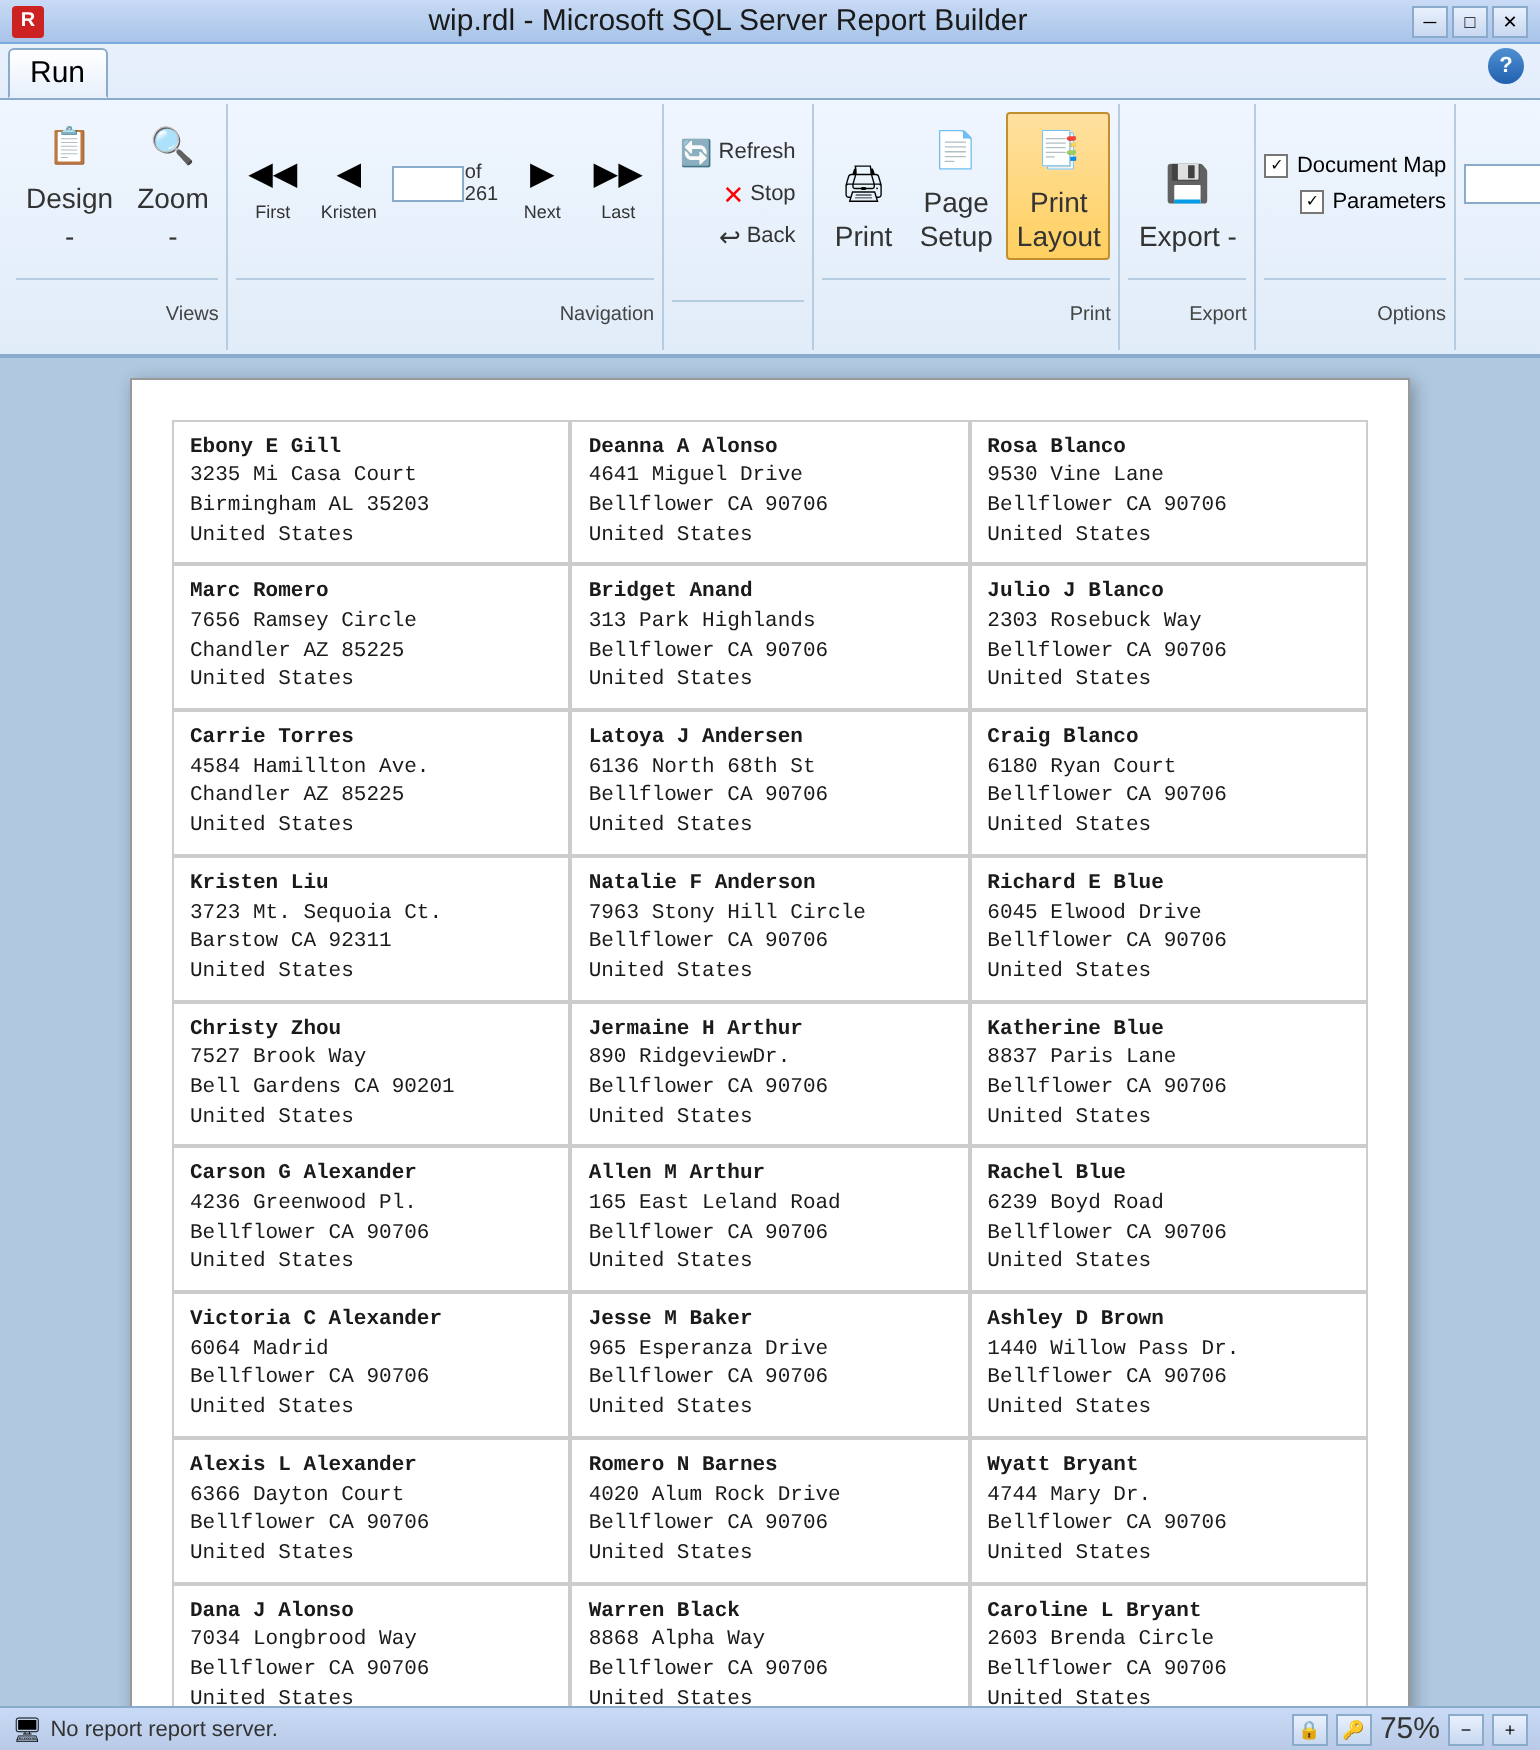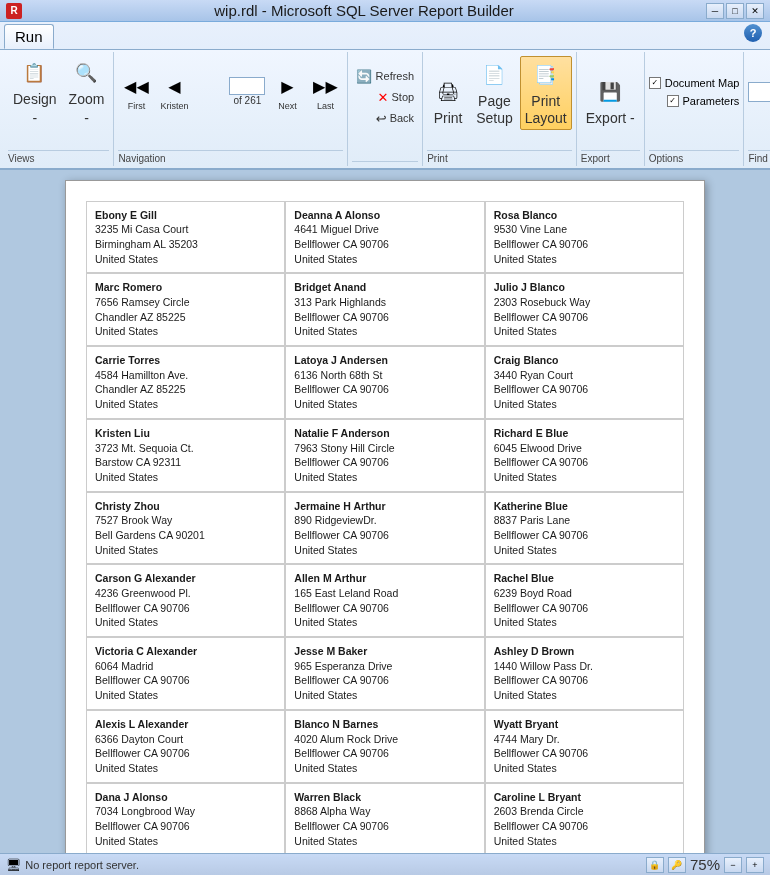--- a/index.html
+++ b/index.html
@@ -83,26 +83,26 @@
     }
     .ribbon-group:last-child { border-right: none; }
     .ribbon-group-buttons {
       display: flex;
       align-items: flex-end;
       gap: 2px;
       flex: 1;
       padding: 2px 0;
     }
     .ribbon-group-label {
-      text-align: left;
+      text-align: right;
       font-size: 10px;
       color: #444;
-      padding: 2px 0;
+      padding: 12px 0;
       border-top: 1px solid #b8cce0;
-      margin-top: 18px;
+      margin-top: 7px;
     }
     .ribbon-btn {
       display: flex;
       flex-direction: column;
       align-items: center;
       justify-content: flex-end;
       padding: 2px 4px;
       cursor: pointer;
       border: 1px solid transparent;
       border-radius: 2px;
@@ -152,23 +152,21 @@
     }
     .nav-btn-icon {
       width: 28px; height: 28px;
       display: flex; align-items: center; justify-content: center;
       font-size: 16px;
     }
     .nav-btn-label { font-size: 9px; color: #333; }
     .nav-page-input {
       display: flex;
       align-items: center;
-      flex-direction: column;
       padding: 2px;
-      margin-left: 33px;
     }
     .nav-page-input input {
       width: 36px;
       height: 18px;
       text-align: center;
       font-size: 11px;
       border: 1px solid #8aabcc;
       background: white;
       padding: 0 2px;
     }
@@ -215,20 +213,21 @@
       display: flex; align-items: center; justify-content: center;
     }
     
     .content-area {
       flex: 1;
       background: #b0c8e0;
       overflow: auto;
       display: flex;
       justify-content: center;
       padding: 10px;
+      font-family: Liberation Mono, monospace;
     }
     .report-page {
       background: white;
       width: 640px;
       min-height: 820px;
       border: 1px solid #999;
       box-shadow: 2px 2px 8px rgba(0,0,0,0.3);
       padding: 20px;
     }
     .address-grid {
@@ -456,21 +455,21 @@
 <div>United States</div>
         </div>
         <div class="address-cell">
           <div class="address-name">Latoya J Andersen</div>
 <div>6136 North 68th St</div>
 <div>Bellflower CA  90706</div>
 <div>United States</div>
         </div>
         <div class="address-cell">
           <div class="address-name">Craig  Blanco</div>
-<div>3440 Ryan Court</div>
+<div>6180 Ryan Court</div>
 <div>Bellflower CA  90706</div>
 <div>United States</div>
         </div>
         <div class="address-cell">
           <div class="address-name">Kristen  Liu</div>
 <div>3723 Mt. Sequoia Ct.</div>
 <div>Barstow CA  92311</div>
 <div>United States</div>
         </div>
         <div class="address-cell">
@@ -539,21 +538,21 @@
 <div>Bellflower CA  90706</div>
 <div>United States</div>
         </div>
         <div class="address-cell">
           <div class="address-name">Alexis L Alexander</div>
 <div>6366 Dayton Court</div>
 <div>Bellflower CA  90706</div>
 <div>United States</div>
         </div>
         <div class="address-cell">
-          <div class="address-name">Blanco N Barnes</div>
+          <div class="address-name">Romero N Barnes</div>
 <div>4020 Alum Rock Drive</div>
 <div>Bellflower CA  90706</div>
 <div>United States</div>
         </div>
         <div class="address-cell">
           <div class="address-name">Wyatt  Bryant</div>
 <div>4744 Mary Dr.</div>
 <div>Bellflower CA  90706</div>
 <div>United States</div>
         </div>

